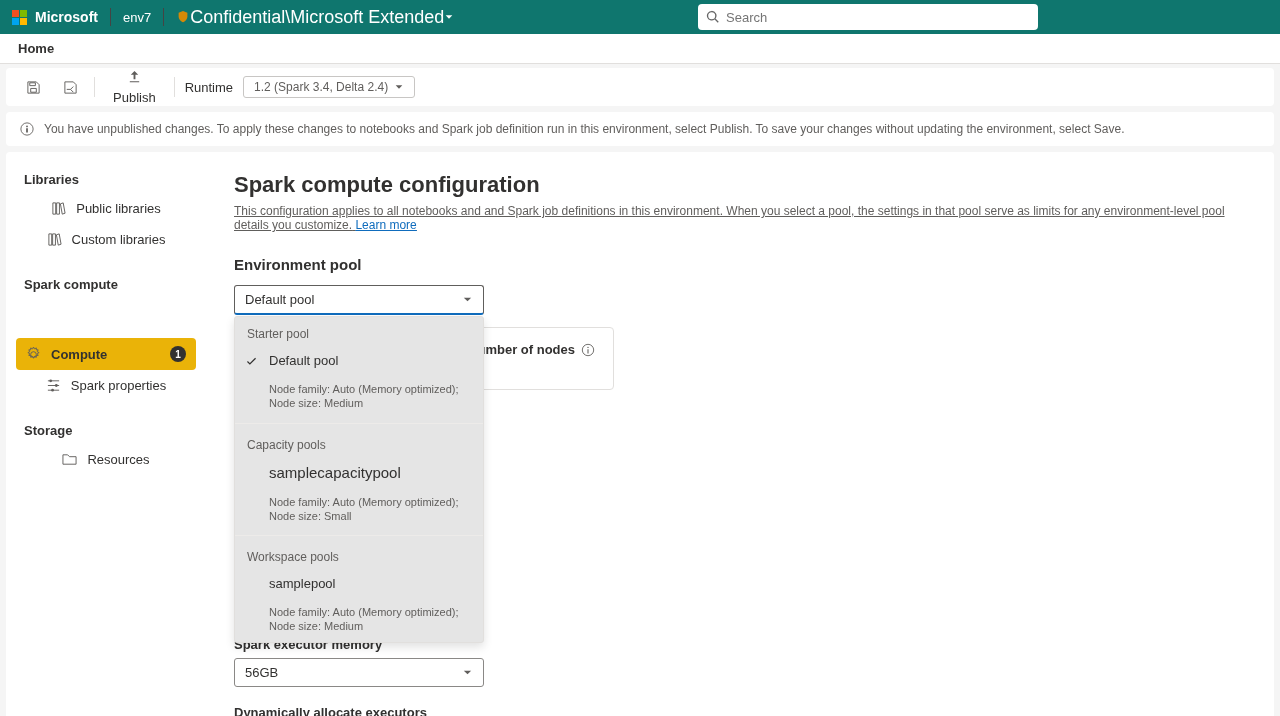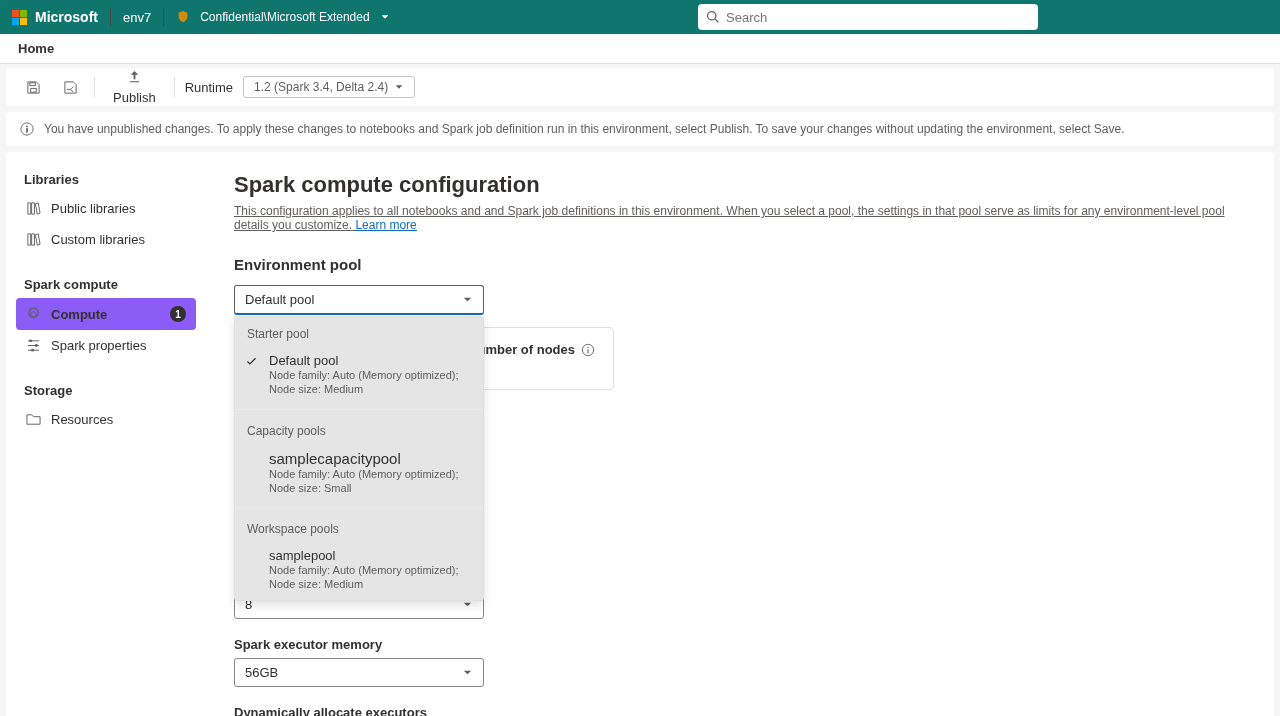--- a/index.html
+++ b/index.html
@@ -5,21 +5,21 @@
 * { box-sizing: border-box; margin: 0; padding: 0; font-family: 'Segoe UI', Tahoma, sans-serif; }
 body { background: #f5f5f5; color: #323130; font-size: 13px; }
 
 .top-bar { background: #0f766e; color: #fff; height: 34px; display: flex; align-items: center; padding: 0 12px; }
 .ms-logo { display: flex; align-items: center; gap: 4px; font-weight: 600; font-size: 14px; }
 .ms-logo-squares { display: grid; grid-template-columns: 7px 7px; grid-template-rows: 7px 7px; gap: 1px; margin-right: 4px; }
 .ms-logo-squares span:nth-child(1){background:#f25022;} .ms-logo-squares span:nth-child(2){background:#7fba00;}
 .ms-logo-squares span:nth-child(3){background:#00a4ef;} .ms-logo-squares span:nth-child(4){background:#ffb900;}
 .top-sep { width:1px; height:18px; background:#444; margin:0 12px; }
 .env-name { font-size: 13px; }
-.sensitivity { display:flex; align-items:center; gap:10px; font-size:12px; cursor:pointer;justify-content:flex-end; }
+.sensitivity { display:flex; align-items:center; gap:0; font-size:18px; cursor:pointer;justify-content:flex-end; }
 .shield-icon { width:14px; height:14px; fill:#d48a07; }
 .search-box { margin-left:auto; margin-right:230px; background:#fff; border-radius:4px; height:26px; width:340px; display:flex; align-items:center; padding:0 8px; color:#666; }
 .search-box svg { width:14px; height:14px; fill:#666; margin-right:6px; }
 .search-box input { border:none; outline:none; flex:1; font-size:13px; background:transparent; }
 
 .breadcrumb-bar { background:#fff; height:30px; display:flex; align-items:center; padding:0 18px; border-bottom:1px solid #e1dfdd; }
 .breadcrumb-bar .crumb { font-size:13px; font-weight:600; cursor:pointer; }
 
 .toolbar { background:#fff; height:38px; display:flex; align-items:center; padding:0 14px; gap:10px; margin:4px 6px 0; border-radius:4px; }
 .tb-btn { display:flex; align-items:center; gap:6px; padding:4px 8px; font-size:13px; cursor:pointer; color:#323130; border-radius:2px;flex-direction:column; }
@@ -27,43 +27,43 @@
 .tb-btn svg { width:15px; height:15px; fill:#605e5c; }
 .runtime-dd { display:flex; align-items:center; gap:6px; border:1px solid #c8c6c4; border-radius:3px; padding:3px 10px; font-size:12px; cursor:pointer; color:#605e5c; }
 .v-sep { width:1px; height:20px; background:#e1dfdd; }
 
 .banner { background:#fff; margin:6px 6px 0; border-radius:4px; padding:10px 14px; display:flex; align-items:center; gap:10px; font-size:12px; color:#605e5c; }
 .banner svg { width:14px; height:14px; fill:#605e5c; flex-shrink:0; }
 
 .content-area { display:flex; margin:6px 6px 0; gap:0; }
 .sidebar { width:200px; background:#fff; border-radius:4px 0 0 4px; padding:12px 10px; }
 .side-header { font-size:13px; font-weight:600; padding:8px 8px 6px; color:#323130; }
-.side-item { display:flex; align-items:center; gap:10px; padding:8px 10px; font-size:13px; border-radius:4px; cursor:pointer; color:#323130; }
-.side-item.selected { background:#8b5cf6; font-weight:600; }
+.side-item { display:flex; align-items:center; gap:10px; padding:8px 10px; font-size:13px; border-radius:4px; cursor:pointer; color:#323130;justify-content:center; }
+.side-item.selected { background:#eab308; font-weight:600;margin-top:40px; }
 .side-item svg { width:15px; height:15px; fill:#605e5c; }
 .side-badge { margin-left:auto; background:#323130; color:#fff; border-radius:50%; width:16px; height:16px; display:flex; align-items:center; justify-content:center; font-size:10px; font-weight:600; }
 
 .main-panel { flex:1; background:#fff; border-radius:0 4px 4px 0; padding:20px 28px 40px; position:relative; }
 .page-title { font-size:22px; font-weight:600; margin-bottom:6px; }
 .page-desc { font-size:12px; color:#605e5c; margin-bottom:24px;text-decoration:underline; }
 .page-desc a { color:#0f6cbd; text-decoration:underline; cursor:pointer; }
 
 .section-title { font-size:15px; font-weight:600; margin-bottom:12px; }
 .field-label { font-size:13px; font-weight:600; margin-bottom:6px; display:block; }
 
 .select-box { width:250px; border:1px solid #605e5c; border-bottom:2px solid #0f6cbd; border-radius:3px; padding:6px 10px; display:flex; align-items:center; justify-content:space-between; font-size:13px; cursor:pointer; background:#fff; }
 .select-box.plain { border:1px solid #8a8886; }
 .select-box svg { width:11px; height:11px; fill:#605e5c; }
 
 .dropdown-panel { position:absolute; width:250px; background:#e5e5e5; border:1px solid #e1dfdd; box-shadow:0 4px 10px rgba(0,0,0,0.12); border-radius:3px; z-index:50; margin-top:1px; }
 .dd-group-label { font-size:12px; color:#605e5c; padding:10px 12px 4px; }
 .dd-option { padding:8px 12px 8px 34px; cursor:pointer; position:relative; }
 .dd-option .opt-title { font-size:13px; color:#323130; }
 .dd-option .opt-title.bold { font-size:15px; }
-.dd-option .opt-desc { font-size:11px; color:#605e5c; margin-top:0; line-height:1.3; }
+.dd-option .opt-desc { font-size:11px; color:#605e5c; margin-top:14px; line-height:1.3; }
 .dd-option .check { position:absolute; left:10px; top:10px; }
 .dd-option .check svg { width:13px; height:13px; fill:#323130; }
 .dd-divider { height:1px; background:#edebe9; margin:4px 0; }
 
 .behind-card { border:1px solid #e1dfdd; border-radius:4px; padding:14px 18px; width:380px; margin-top:12px; }
 .behind-card .row { display:flex; justify-content:space-between; align-items:flex-start; }
 .behind-card .col-title { font-size:13px; font-weight:600; display:flex; align-items:center; gap:6px; }
 .behind-card .col-val { font-size:12px; color:#605e5c; margin-top:4px; }
 .info-icon { width:14px; height:14px; fill:#605e5c; cursor:pointer; }
 

